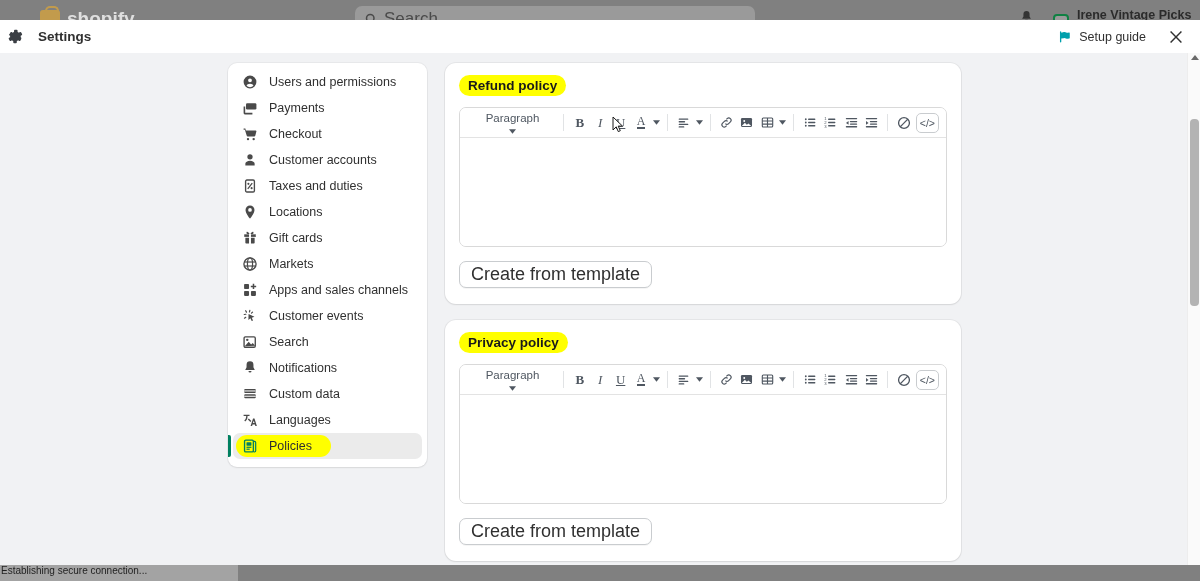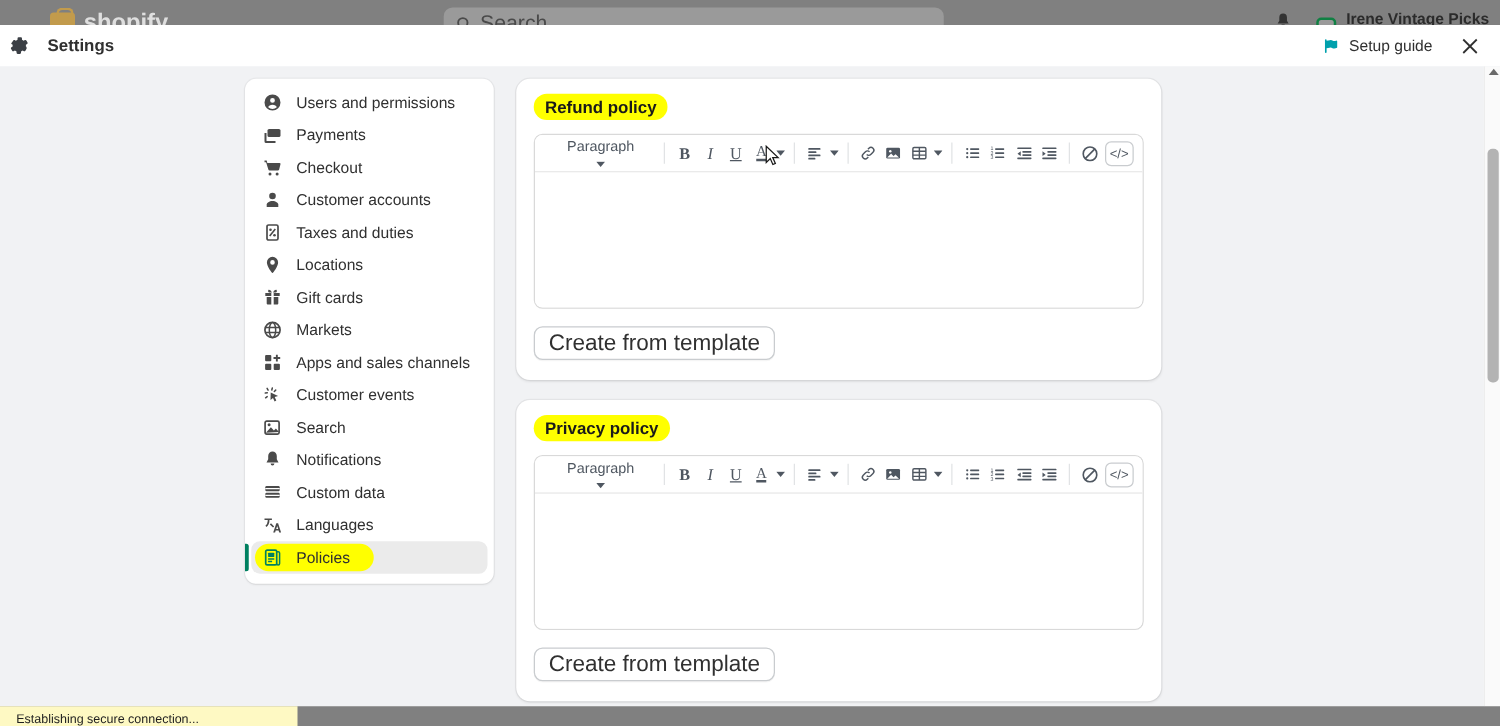--- a/index.html
+++ b/index.html
@@ -102,20 +102,21 @@
     display: flex; align-items: center; justify-content: center;
     color: #303030;
     cursor: pointer;
   }
 
   .modal-body {
     flex: 1;
     display: flex;
     position: relative;
     overflow: hidden;
+    padding-left: 32px;
   }
 
   
   .sidebar-wrap {
     width: 395px;
     flex-shrink: 0;
     display: flex;
     justify-content: flex-end;
     padding-top: 10px;
   }
@@ -293,24 +294,24 @@
     width: 9px; height: 187px;
     background: #b3b3b3;
     border-radius: 4px;
   }
 
   
   .statusbar {
     position: absolute;
     left: 0; bottom: 0;
     width: 238px; height: 16px;
-    background: #fef9c3;
+    background: #a3a3a3;
     display: flex;
-    align-items: flex-end;
-    padding-left: 13px;
+    align-items: flex-start;
+    padding-left: 1px;
     font-size: 10px;
     color: #1f1f1f;
   }
 
   
   .cursor {
     position: absolute;
     left: 612px; top: 116px;
     width: 12px; height: 18px;
     pointer-events: none;

